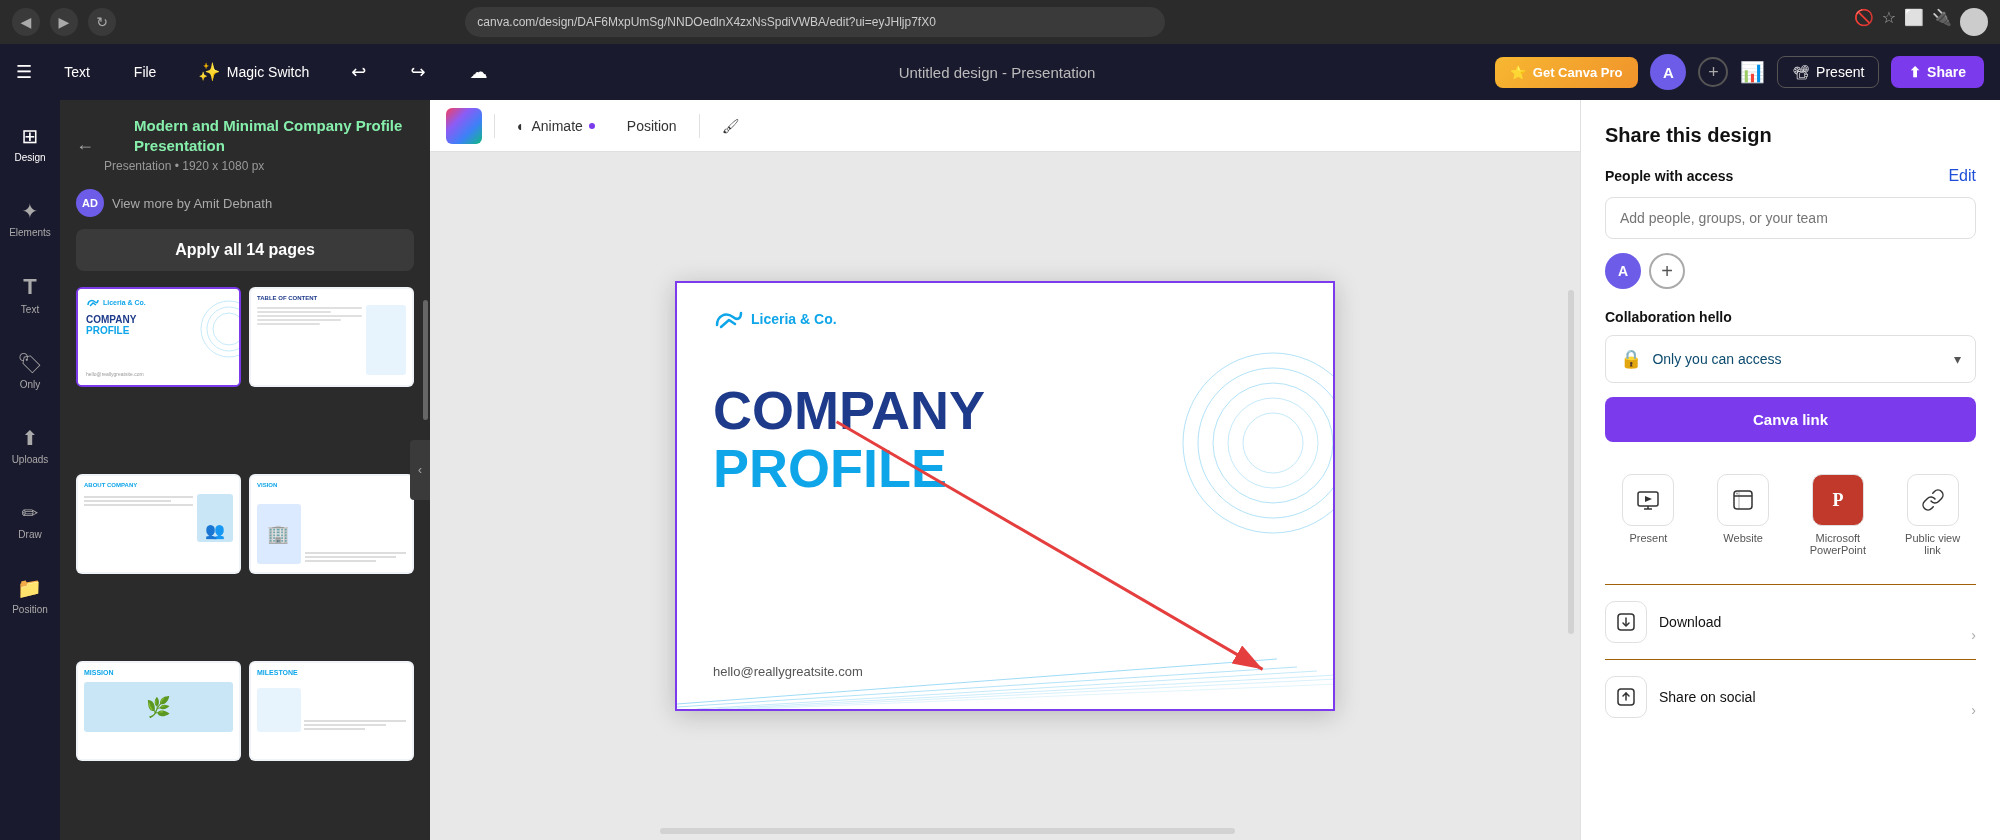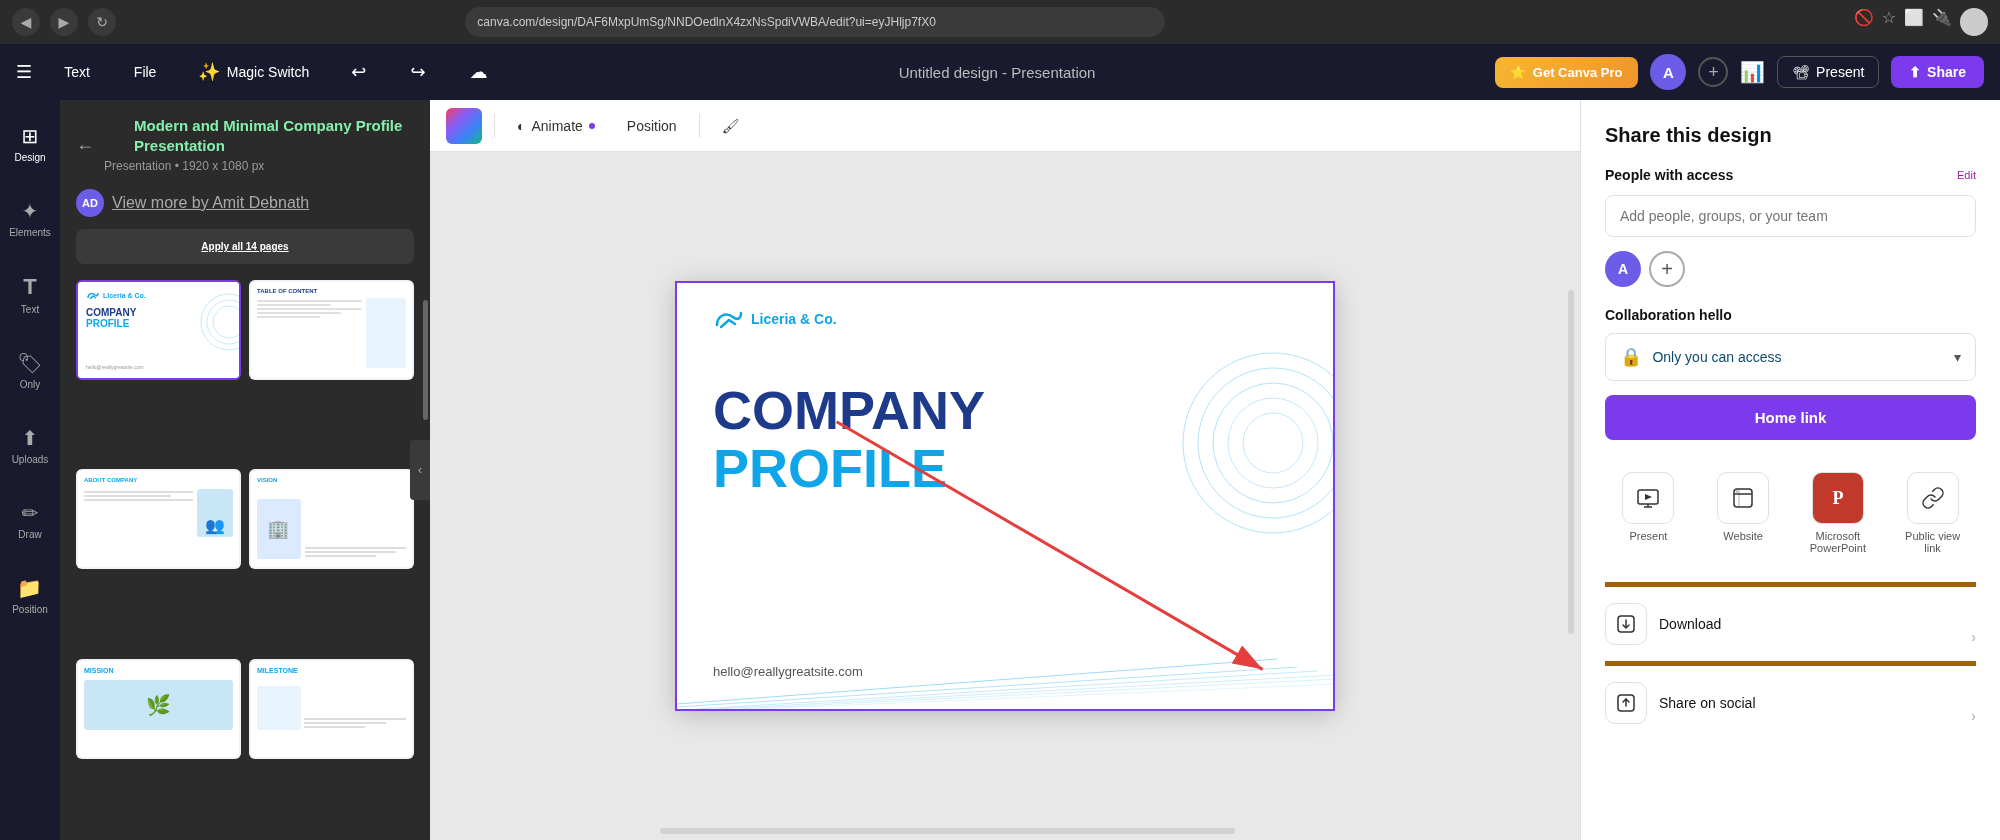--- a/index.html
+++ b/index.html
@@ -160,30 +160,29 @@
       display: flex; align-items: center; gap: 8px;
       padding: 0 16px 12px;
     }
     .author-avatar {
       width: 28px; height: 28px;
       background: #6c5ce7;
       border-radius: 50%;
       display: flex; align-items: center; justify-content: center;
       color: white; font-size: 11px; font-weight: bold;
     }
-    .author-link { color: #aaa; font-size: 16px; text-decoration: underline; cursor: pointer; }
+    .author-link { color: #aaa; font-size: 13px; cursor: pointer; }
     .apply-btn {
       margin: 0 16px 16px;
       background: #3a3a3a;
-      color: white; font-size: 10px; font-weight: 600;
+      color: white; font-size: 16px; font-weight: 600;
       padding: 12px;
       border-radius: 8px;
       text-align: center;
       cursor: pointer;
-      text-decoration: underline;
     }
     .templates-grid {
       display: grid;
       grid-template-columns: 1fr 1fr;
       gap: 8px;
       padding: 0 16px;
       overflow-y: auto;
       flex: 1;
     }
     .template-thumb {
@@ -294,21 +293,21 @@
       padding: 24px;
       overflow-y: auto;
       flex-shrink: 0;
     }
     .share-title { font-size: 20px; font-weight: 700; color: #111; margin-bottom: 20px; }
     .share-section-label {
       display: flex; align-items: center; justify-content: space-between;
       margin-bottom: 12px;
     }
     .share-section-text { font-size: 14px; font-weight: 600; color: #111; }
-    .edit-link { color: #a21caf; font-size: 11px; font-weight: 500; cursor: pointer; }
+    .edit-link { color: #1d4ed8; font-size: 16px; font-weight: 500; cursor: pointer; }
     .people-input {
       width: 100%;
       border: 1px solid #e0e0e0;
       border-radius: 8px;
       padding: 12px 14px;
       font-size: 14px; color: #999;
       margin-bottom: 14px;
       outline: none;
     }
     .avatar-row {
@@ -370,21 +369,21 @@
       border: 1px solid #e0e0e0;
       border-radius: 10px;
       display: flex; align-items: center; justify-content: center;
       font-size: 22px; background: white;
     }
     .share-option-icon.powerpoint { background: #c0392b; color: white; font-size: 16px; font-weight: bold; }
     .share-option-label { font-size: 11px; color: #555; text-align: center; }
     .share-list-item {
       display: flex; align-items: flex-end; justify-content: space-between;
       padding: 16px 0;
-      border-top: 5px solid #a16207;
+      border-top: 1px solid #a16207;
       cursor: pointer;
     }
     .share-list-left { display: flex; align-items: center; gap: 12px; }
     .share-list-icon {
       width: 42px; height: 42px;
       border: 1px solid #e0e0e0;
       border-radius: 10px;
       display: flex; align-items: center; justify-content: center;
       font-size: 20px; background: white;
     }
@@ -704,21 +703,21 @@
     <div class="collab-label">Collaboration hello</div>
 
     <div class="access-dropdown">
       <div class="access-left">
         <span class="lock-icon">🔒</span>
         <span class="access-text">Only you can access</span>
       </div>
       <span class="chevron-icon">▾</span>
     </div>
 
-    <div class="copy-link-btn">Home link</div>
+    <div class="copy-link-btn">Canva link</div>
 
     
     <div class="share-options">
 
       <div class="share-option">
         <div class="share-option-icon">
           <svg width="24" height="20" viewBox="0 0 24 20">
             <rect x="2" y="2" width="20" height="14" rx="2" stroke="#333" stroke-width="1.5" fill="none"></rect>
             <line x1="12" y1="16" x2="12" y2="19" stroke="#333" stroke-width="1.5"></line>
             <line x1="8" y1="19" x2="16" y2="19" stroke="#333" stroke-width="1.5"></line>

